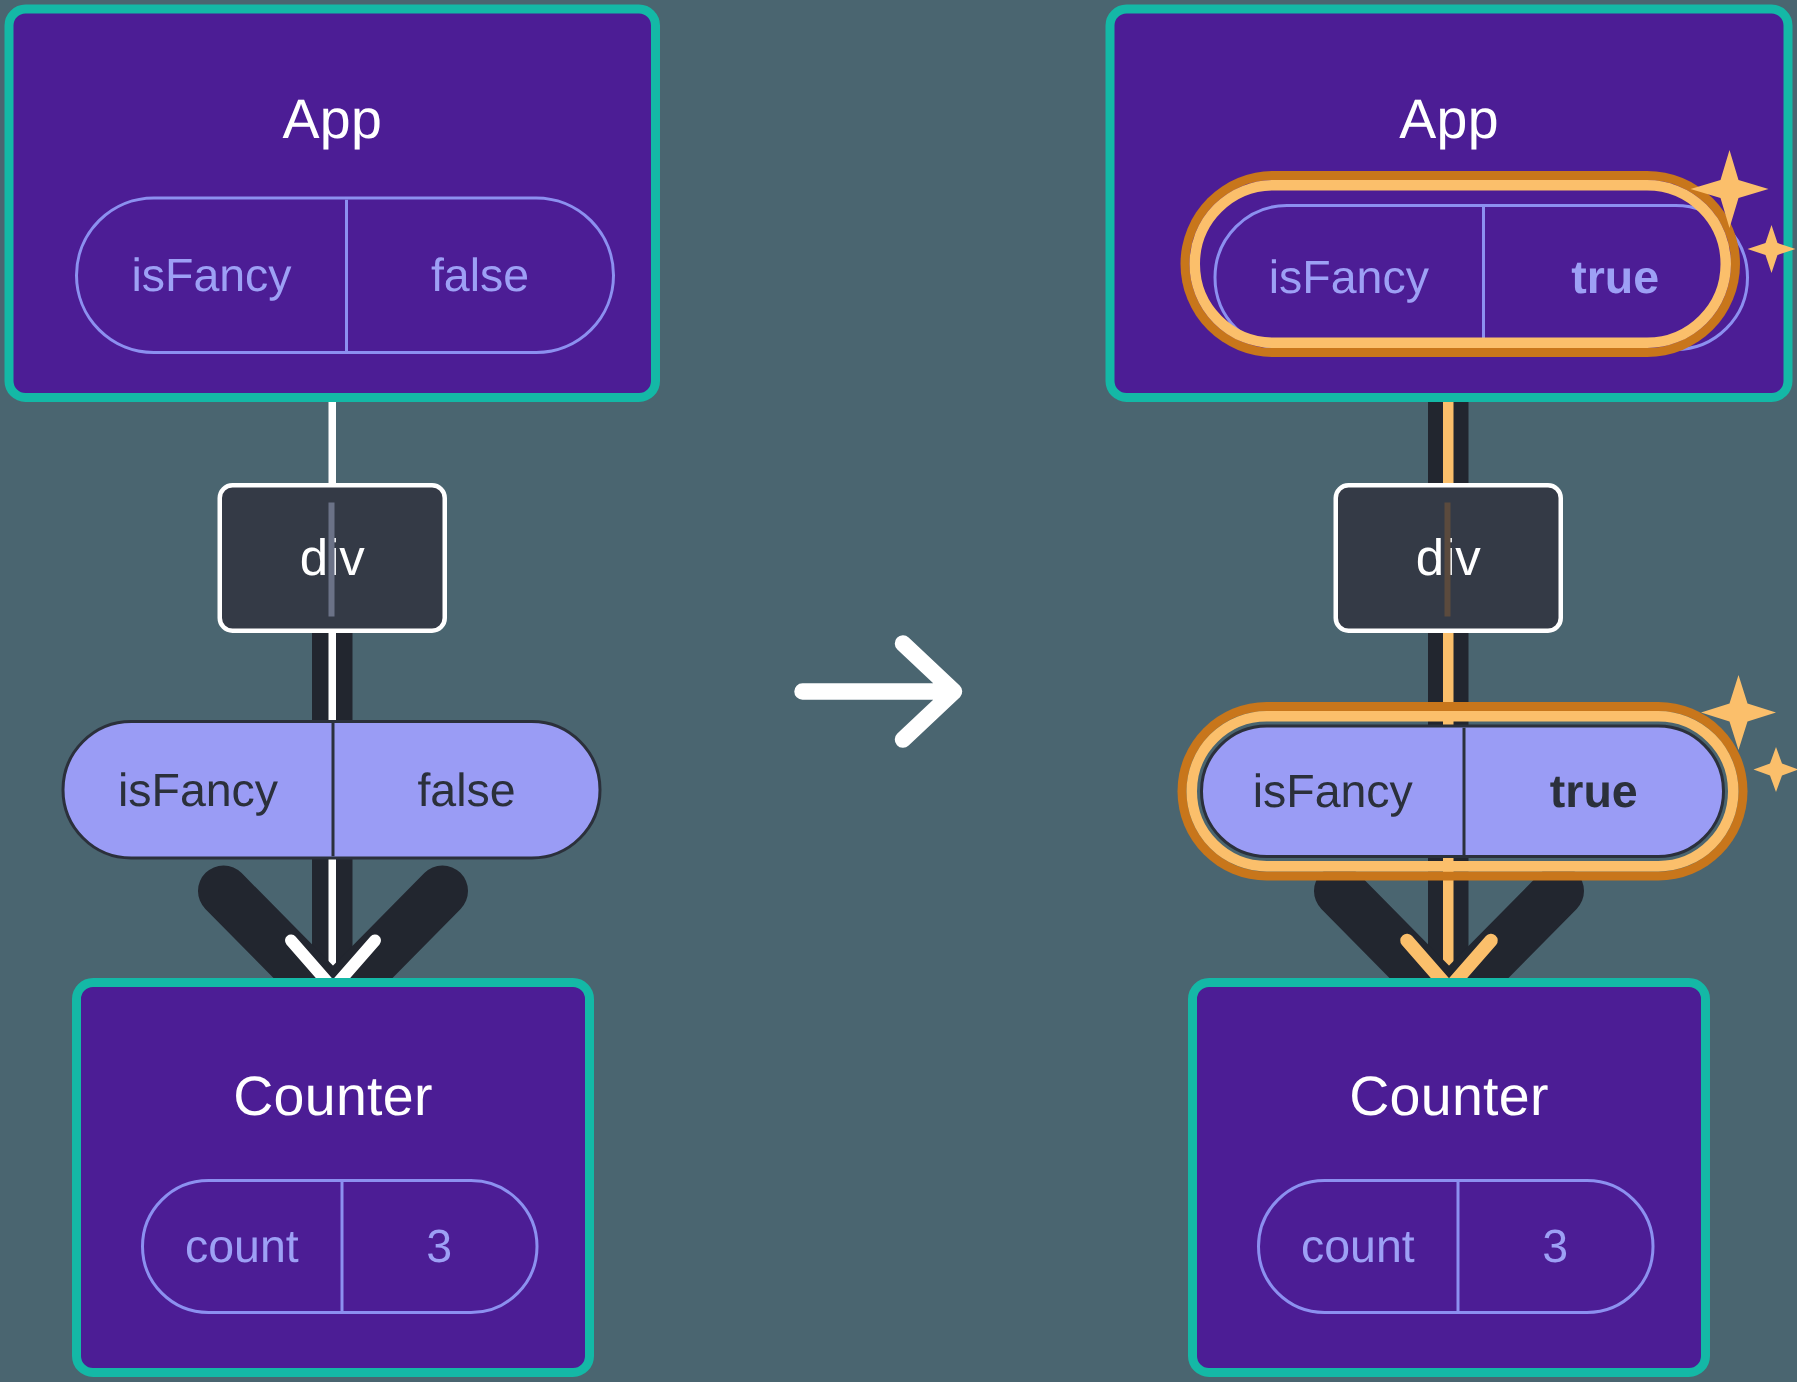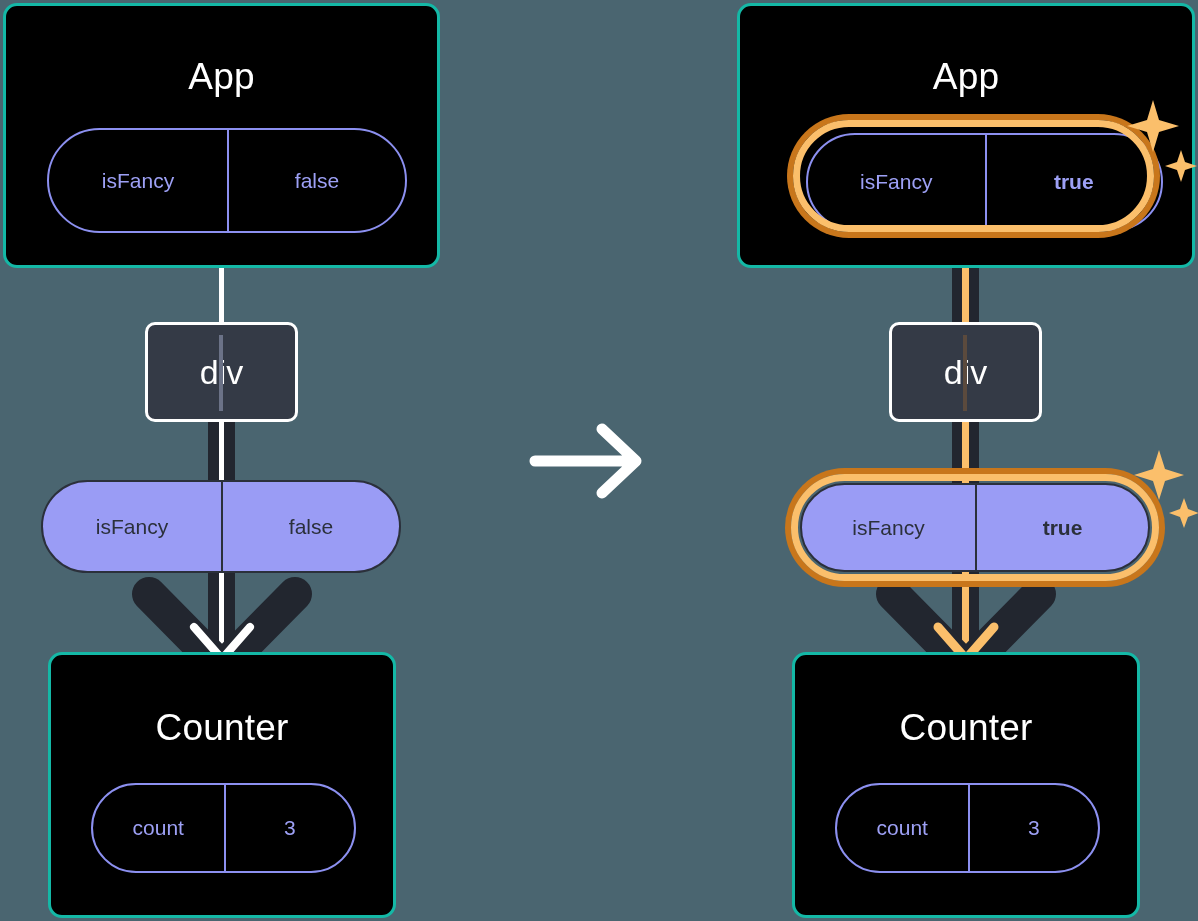--- a/index.html
+++ b/index.html
@@ -8,22 +8,22 @@
     background:#4a6570;
     font-family:"Liberation Sans", sans-serif;
     overflow:hidden;
     position:relative;
   }
   #stage{position:absolute;inset:0;}
 
   
   .panel{
     position:absolute;
-    background:#000000;
-    border:3px solid #14b8a6;
+    background:#4c1d95;
+    border:6px solid #14b8a6;
     border-radius:14px;
     box-sizing:border-box;
   }
   .panel-title{
     position:absolute;
     left:0;right:0;
     text-align:center;
     color:#ffffff;
     font-size:37px;
     font-weight:400;
@@ -54,21 +54,21 @@
     position:absolute;
     box-sizing:border-box;
     display:flex;
     align-items:stretch;
     border-radius:999px;
     overflow:hidden;
   }
   .pill .cell{
     display:flex;align-items:center;justify-content:center;
     box-sizing:border-box;
-    font-size:21px;
+    font-size:31px;
     white-space:nowrap;
   }
   .pill .cell.k{flex:0 0 50%;}
   .pill .cell.v{flex:1 1 auto;}
 
   
   .pill.ghost{
     border:2px solid #8c90f0;
     background:transparent;
   }

